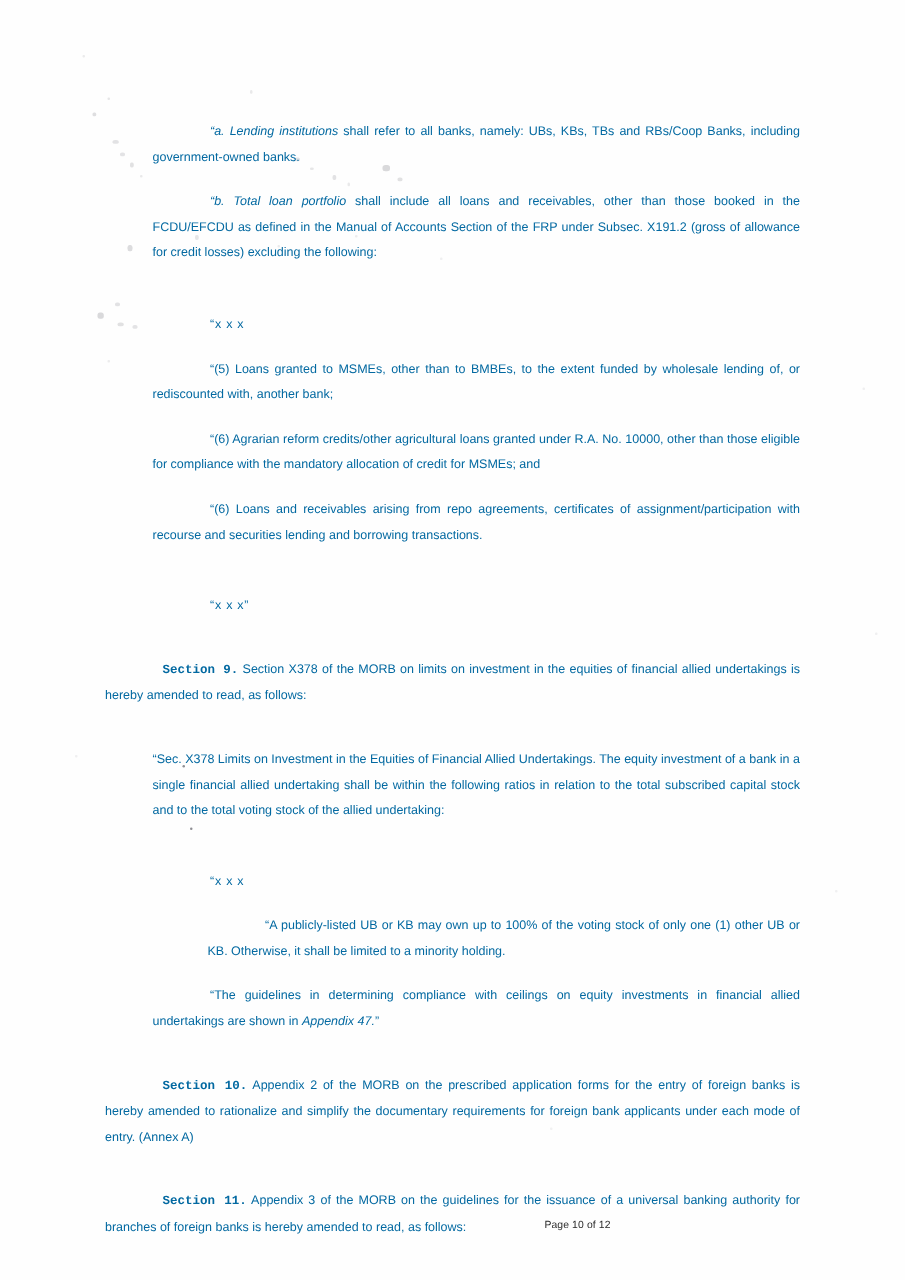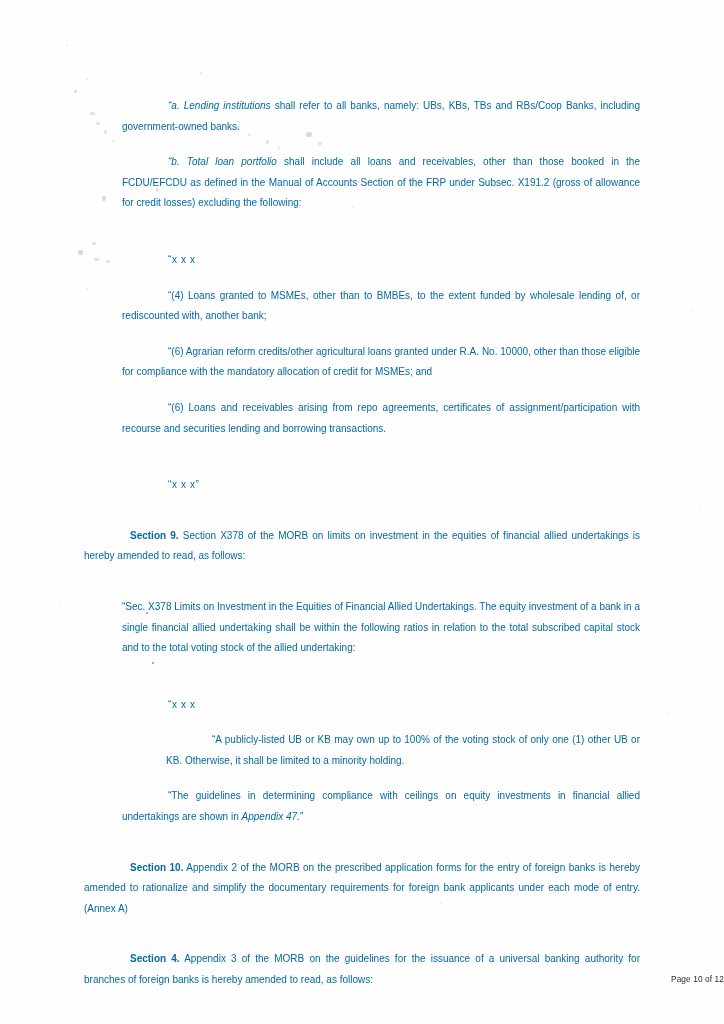--- a/index.html
+++ b/index.html
@@ -76,37 +76,38 @@
   }
 
   .it {
     font-style: italic;
   }
   .bd {
     font-weight: normal;
   }
   .sec-label {
     font-weight: bold;
+    font-family: Liberation Mono, monospace;
   }
 
   
   .dotmark {
     position: absolute;
     width: 2px;
     height: 2px;
     background: #8f8f94;
     border-radius: 50%;
   }
 
   .footer {
     position: absolute;
     left: 0;
     top: 974px;
     width: 724px;
-    text-align: right;
+    text-align: center;
     font-size: 8.3px;
     color: #2a2a2a;
     letter-spacing: 0.1px;
   }
   .footer-inner {
     display: inline-block;
     margin-left: 200px;
   }
 </style>
 </head>
@@ -150,21 +151,21 @@
   <div class="doc-body">
 
     <div class="quoted">
 
       <p class="ind"><span class="it">“a. Lending institutions</span><span> shall refer to all banks, namely: UBs, KBs, TBs and RBs/Coop Banks, including government-owned banks.</span></p>
 
       <p class="ind p-gap"><span class="it">“b. Total loan portfolio</span><span> shall include all loans and receivables, other than those booked in the FCDU/EFCDU as defined in the Manual of Accounts Section of the FRP under Subsec. X191.2 (gross of allowance for credit losses) excluding the following:</span></p>
 
       <p class="ind-xxx p-gap">“x x x</p>
 
-      <p class="ind p-gap">“(4) Loans granted to MSMEs, other than to BMBEs, to the extent funded by wholesale lending of, or rediscounted with, another bank;</p>
+      <p class="ind p-gap">“(5) Loans granted to MSMEs, other than to BMBEs, to the extent funded by wholesale lending of, or rediscounted with, another bank;</p>
 
       <p class="ind p-gap">“(6) Agrarian reform credits/other agricultural loans granted under R.A. No. 10000, other than those eligible for compliance with the mandatory allocation of credit for MSMEs; and</p>
 
       <p class="ind p-gap">“(6) Loans and receivables arising from repo agreements, certificates of assignment/participation with recourse and securities lending and borrowing transactions.</p>
 
       <p class="ind-xxx p-gap">“x x x”</p>
 
     </div>
 
     <p class="ind p-gap-xl"><span class="sec-label">Section 9.</span><span>  Section X378 of the MORB on limits on investment in the equities of financial allied undertakings is hereby amended to read, as follows:</span></p>
@@ -176,21 +177,21 @@
       <p class="ind-xxx p-gap" style="position:relative;">“x x x</p>
 
       <p class="ind p-gap" style="position:relative;margin-left:44px;">“A publicly-listed UB or KB may own up to 100% of the voting stock of only one (1) other UB or KB. Otherwise, it shall be limited to a minority holding.</p>
 
       <p class="ind p-gap" style="position:relative;"><span>“The guidelines in determining compliance with ceilings on equity investments in financial allied undertakings are shown in </span><span class="it">Appendix 47.</span><span>”</span></p>
 
     </div>
 
     <p class="ind p-gap-xl"><span class="sec-label">Section 10.</span><span>  Appendix 2 of the MORB on the prescribed application forms for the entry of foreign banks is hereby amended to rationalize and simplify the documentary requirements for foreign bank applicants under each mode of entry. (Annex A)</span></p>
 
-    <p class="ind p-gap-xl"><span class="sec-label">Section 4.</span><span>  Appendix 3 of the MORB on the guidelines for the issuance of a universal banking authority for branches of foreign banks is hereby amended to read, as follows:</span></p>
+    <p class="ind p-gap-xl"><span class="sec-label">Section 11.</span><span>  Appendix 3 of the MORB on the guidelines for the issuance of a universal banking authority for branches of foreign banks is hereby amended to read, as follows:</span></p>
 
   </div>
 
   <div class="dotmark" style="left:146px; top:612px;"></div>
   <div class="dotmark" style="left:152px; top:662px;"></div>
 
   <div class="footer">
     <span class="footer-inner">Page 10 of 12</span>
   </div>
 

